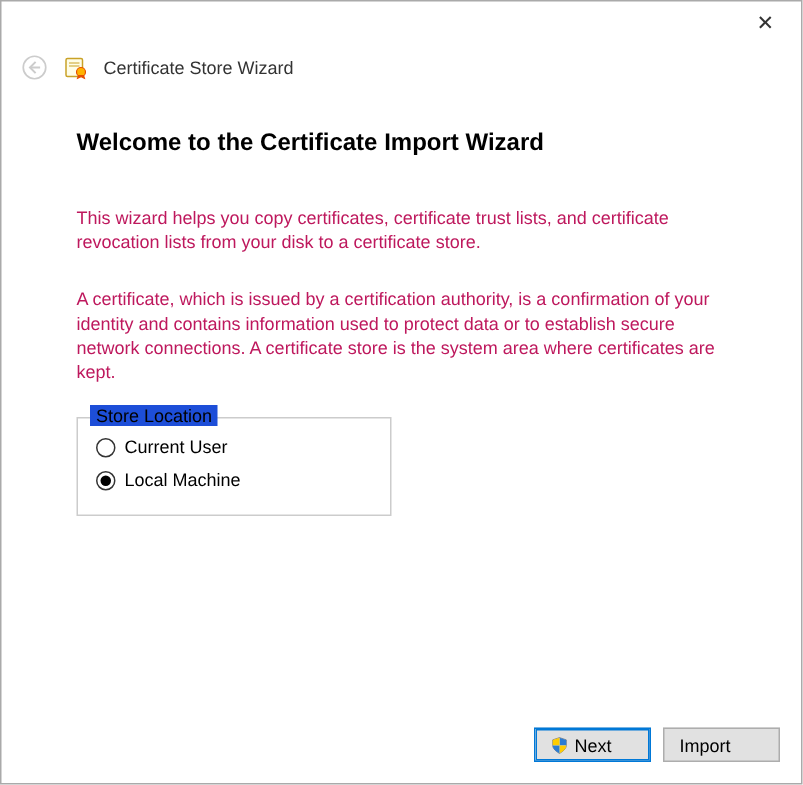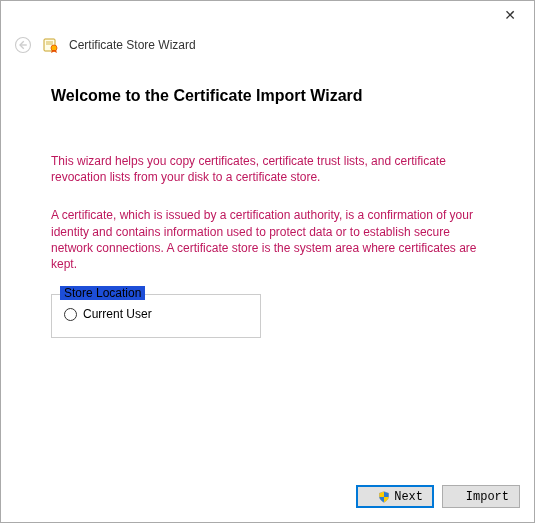--- a/index.html
+++ b/index.html
@@ -61,21 +61,21 @@
       color: #333;
     }
     .content {
       padding: 24px 50px 10px 50px;
       flex: 1;
     }
     .main-heading {
       font-size: 16px;
       font-weight: 600;
       color: #000;
-      margin-bottom: 48px;
+      margin-bottom: 32px;
     }
     .para {
       font-size: 12px;
       line-height: 1.35;
       color: #be185d;
       margin-bottom: 22px;
     }
     .fieldset {
       border: 1px solid #ccc;
       padding: 8px 12px 12px 12px;
@@ -119,27 +119,27 @@
       display: flex;
       justify-content: flex-end;
       align-items: center;
       gap: 8px;
       padding: 10px 14px 14px 14px;
     }
     .btn {
       min-width: 78px;
       height: 23px;
       font-size: 12px;
-      font-family: Liberation Mono, monospace;
+      font-family: Liberation Sans, sans-serif;
       background: #e1e1e1;
       border: 1px solid #adadad;
       cursor: pointer;
       display: inline-flex;
       align-items: center;
-      justify-content: flex-end;
+      justify-content: flex-start;
       gap: 4px;
       padding: 0 10px;
     }
     .btn.primary {
       border: 1px solid #0078d7;
       box-shadow: inset 0 0 0 1px #0078d7;
     }
     .shield {
       width: 12px;
       height: 12px;
@@ -183,20 +183,24 @@
     <p class="para">A certificate, which is issued by a certification authority, is a confirmation of your identity and contains information used to protect data or to establish secure network connections. A certificate store is the system area where certificates are kept.</p>
 
     <div class="fieldset">
       <span class="legend">Store Location</span>
 
       <div class="radio-row">
         <span class="radio"></span>
         <span>Current User</span>
       </div>
 
+      <div class="radio-row">
+        <span class="radio selected"></span>
+        <span>Local Machine</span>
+      </div>
     </div>
 
   </div>
 
   <div class="footer">
     <button class="btn primary">
       <span class="shield">
         <svg viewBox="0 0 16 16" width="12" height="12">
           <path d="M8 1 L14 3 V8 C14 12 8 15 8 15 C8 15 2 12 2 8 V3 Z" fill="#fff" stroke="#555" stroke-width="0.6"></path>
           <path d="M8 1 L14 3 V8 H8 Z" fill="#2b7cd3"></path>

